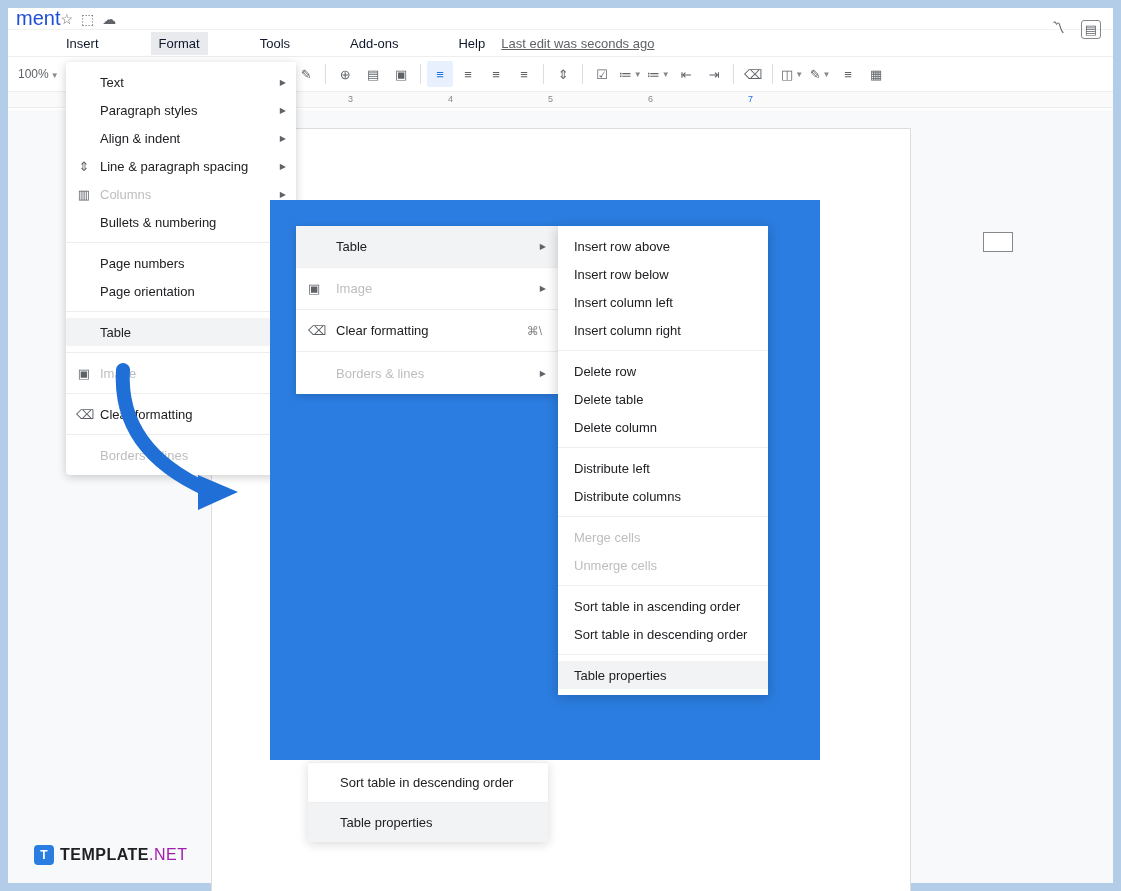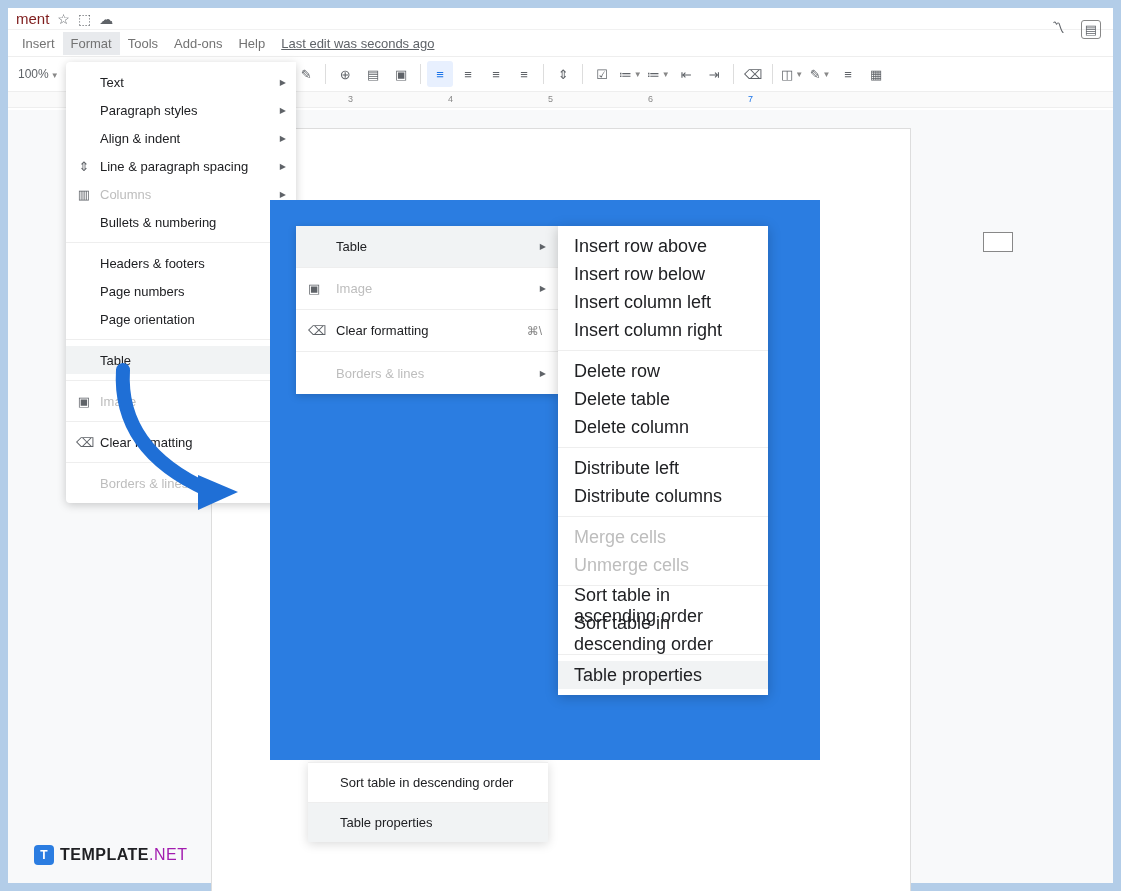--- a/index.html
+++ b/index.html
@@ -1,24 +1,24 @@
 <!DOCTYPE html>
 <html><head>
 <meta charset="utf-8">
 <style>
 * { box-sizing: border-box; margin: 0; padding: 0; }
 body { font-family: Arial, sans-serif; font-size: 13px; color: #202124; background: #b3cde8; width: 1121px; height: 891px; position: relative; overflow: hidden; }
 .app { position: absolute; top: 8px; left: 8px; right: 8px; bottom: 8px; background: #fff; }
 .titlebar { display: flex; align-items: center; padding: 2px 8px; height: 22px; border-bottom: 1px solid #f1f1f1; }
-.title { font-size: 15px; color: #7f1d1d; margin-right: 8px; }
+.title { font-size: 20px; color: #1d4ed8; margin-right: 0; }
 .title-icons { display: flex; gap: 8px; color: #5f6368; font-size: 14px; }
 .title-icons span { cursor: pointer; }
 .top-right { position: absolute; right: 12px; top: 12px; display: flex; gap: 16px; color: #5f6368; }
 .menubar { display: flex; align-items: center; height: 26px; padding: 0 6px; position: relative; }
-.menubar .m { padding: 4px 8px; cursor: pointer; color: #737373; }
+.menubar .m { padding: 4px 8px; cursor: pointer; color: #0f172a; margin-left: 44px; }
 .menubar .m.active { background: #e8eaed; }
 .last-edit { color: #5f6368; text-decoration: underline; margin-left: 8px; cursor: pointer; }
 .toolbar { display: flex; align-items: center; height: 36px; border-top: 1px solid #eee; border-bottom: 1px solid #eee; padding: 0 6px; gap: 2px; }
 .tbbtn { width: 26px; height: 26px; display: flex; align-items: center; justify-content: center; cursor: pointer; color: #5f6368; border-radius: 3px; font-size: 13px; }
 .tbbtn.active { background: #e8f0fe; color: #1a73e8; }
 .tbtxt { font-size: 12px; color: #5f6368; padding: 0 4px; cursor: pointer; }
 .sep { width: 1px; height: 20px; background: #ddd; margin: 0 4px; }
 .ruler { height: 16px; background: #fafafa; border-bottom: 1px solid #eee; position: relative; font-size: 9px; color: #888; }
 .ruler span { position: absolute; top: 2px; }
 .doc-area { position: absolute; top: 102px; left: 0; right: 0; bottom: 0; background: #f8f9fa; display: flex; justify-content: center; padding-top: 18px; }
@@ -33,21 +33,21 @@
 .arrow-svg { position: absolute; top: 352px; left: 90px; z-index: 50; pointer-events: none; }
 .blue-frame { position: absolute; top: 192px; left: 262px; width: 550px; height: 560px; background: #2b7de1; z-index: 20; }
 .inner-pop { position: absolute; top: 26px; left: 26px; width: 262px; background: #fff; box-shadow: 0 2px 8px rgba(0,0,0,0.18); z-index: 22; }
 .ip-item { height: 42px; display: flex; align-items: center; padding: 0 16px 0 40px; border-bottom: 1px solid #eee; position: relative; cursor: pointer; }
 .ip-item.hover { background: #f1f3f4; }
 .ip-item.disabled { color: #bdbdbd; }
 .ip-item.sub::after { content: "▶"; position: absolute; right: 12px; font-size: 8px; color: #5f6368; }
 .ip-item .ico { position: absolute; left: 12px; color: #5f6368; }
 .ip-item .kbd { margin-left: auto; color: #888; font-size: 12px; }
 .submenu { position: absolute; top: 26px; left: 288px; width: 210px; background: #fff; box-shadow: 0 2px 12px rgba(0,0,0,0.22); padding: 6px 0; z-index: 23; }
-.sm-item { height: 28px; display: flex; align-items: center; padding: 0 16px; cursor: pointer; font-size: 18px; }
+.sm-item { height: 28px; display: flex; align-items: center; padding: 0 16px; cursor: pointer; font-size: 13px; }
 .sm-item.disabled { color: #bdbdbd; }
 .sm-item.hover { background: #f1f3f4; }
 .sm-div { height: 1px; background: #eee; margin: 6px 0; }
 .bg-submenu { position: absolute; top: 754px; left: 300px; width: 240px; background: #fff; box-shadow: 0 2px 10px rgba(0,0,0,0.15); z-index: 5; }
 .bg-submenu .row { height: 40px; display: flex; align-items: center; padding: 0 32px; border-top: 1px solid #eee; }
 .bg-submenu .row.hover { background: #f1f3f4; }
 .table-cell { position: absolute; top: 224px; right: 100px; width: 30px; height: 20px; border: 1px solid #888; background: #fff; z-index: 15; }
 .logo { position: absolute; bottom: 18px; left: 26px; display: flex; align-items: center; gap: 6px; z-index: 60; }
 .logo-badge { width: 20px; height: 20px; background: #2b7de1; color: #fff; border-radius: 4px; display: flex; align-items: center; justify-content: center; font-weight: bold; font-size: 12px; }
 .logo-text { font-size: 16px; font-weight: 600; letter-spacing: 0.5px; }
@@ -157,23 +157,20 @@
       </div>
     <div class="fm-item sub disabled">
         <span class="ico">▥</span>
         <span>Columns</span>
       </div>
     <div class="fm-item sub">
         <span>Bullets &amp; numbering</span>
       </div>
     <div class="fm-divider"></div>
     <div class="fm-item sub">
-        <span>Headers &amp; footers</span>
-      </div>
-    <div class="fm-item sub">
         <span>Page numbers</span>
       </div>
     <div class="fm-item">
         <span>Page orientation</span>
       </div>
     <div class="fm-divider"></div>
     <div class="fm-item sub hover">
         <span>Table</span>
       </div>
     <div class="fm-divider"></div>

